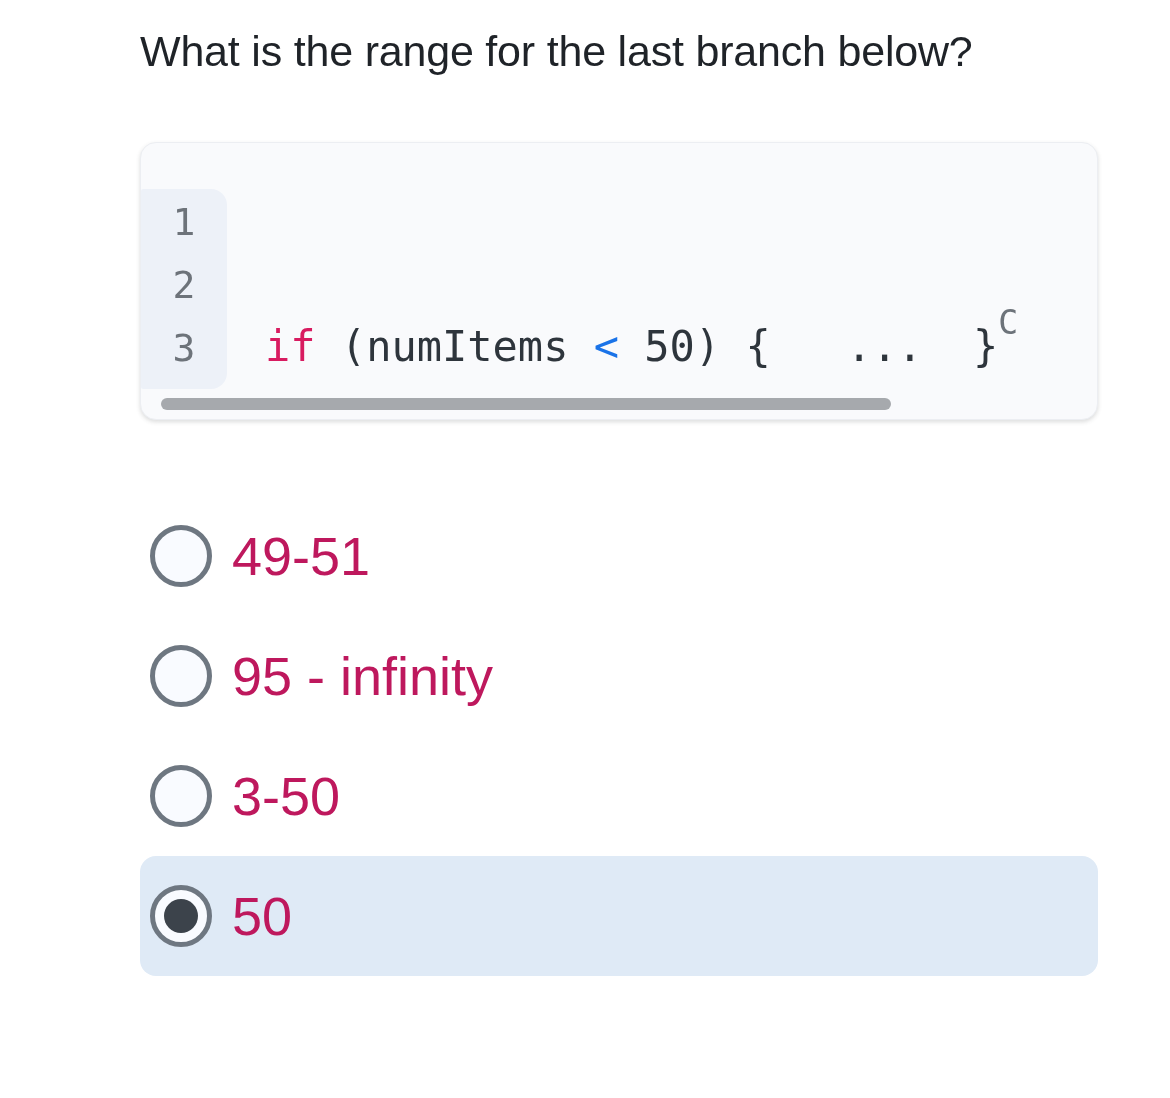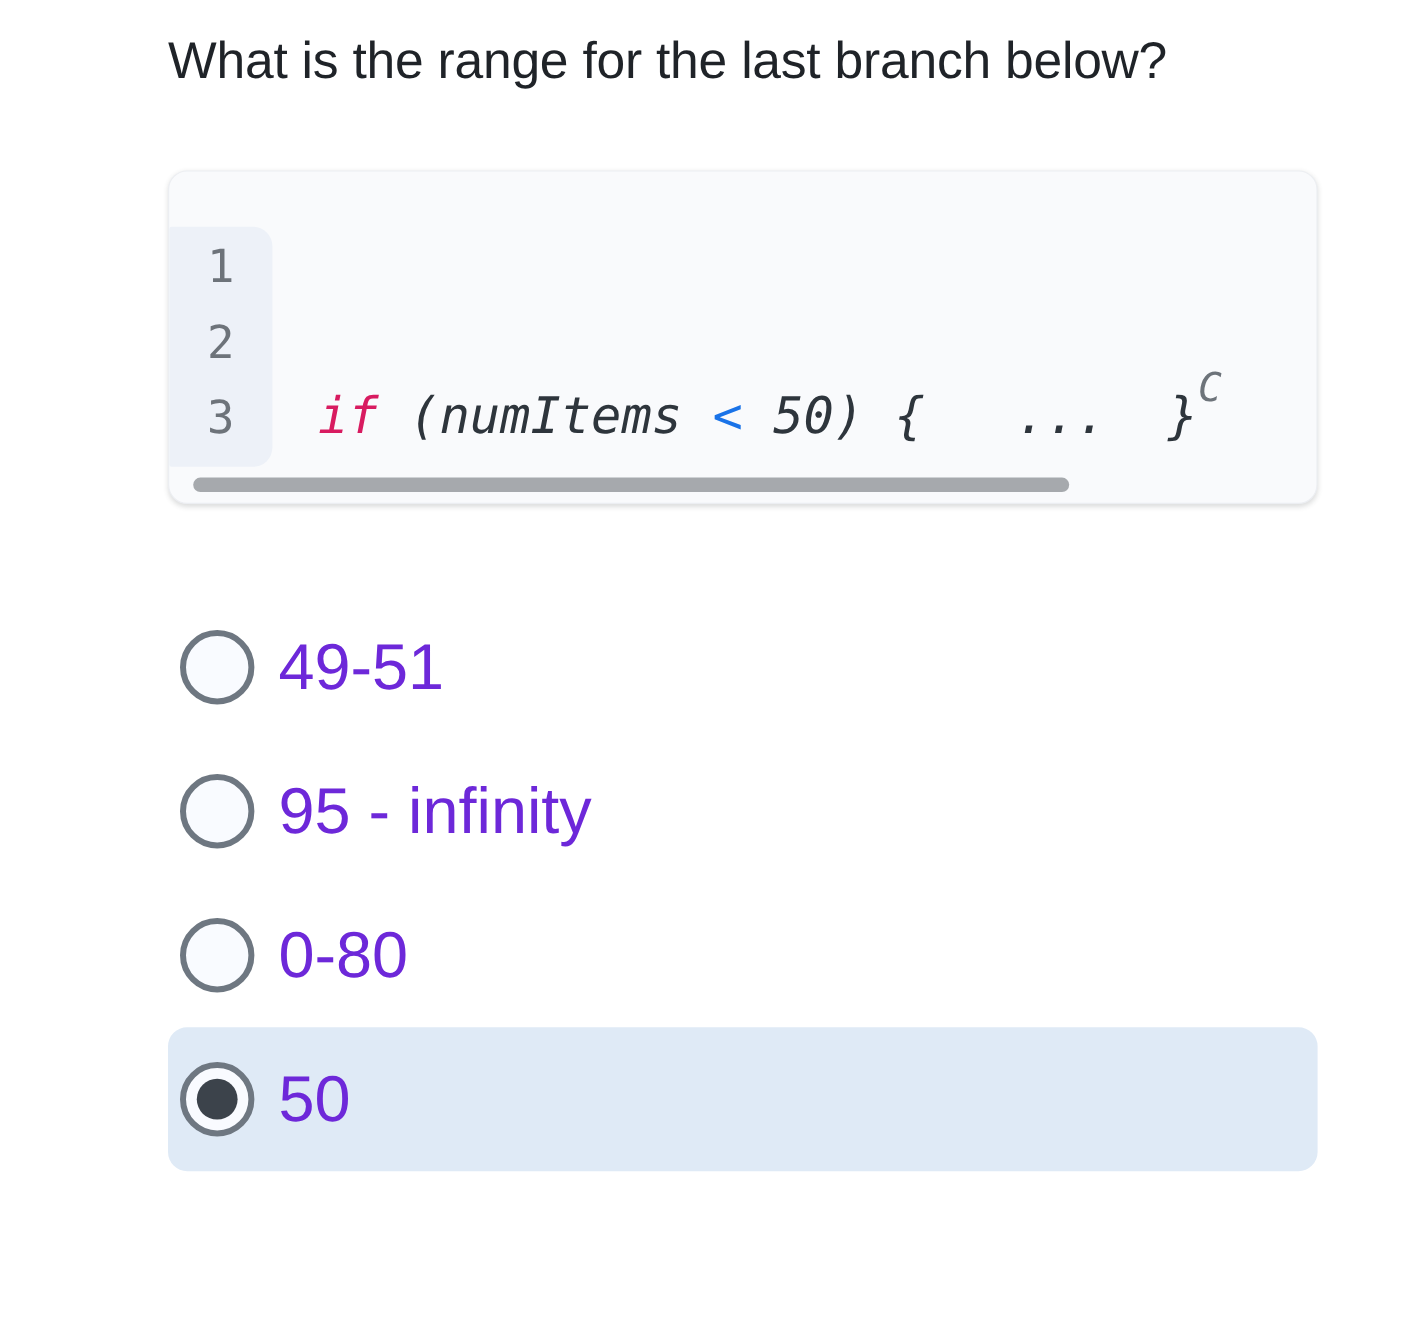--- a/index.html
+++ b/index.html
@@ -47,21 +47,21 @@
   }
   .code-lines {
     position: absolute;
     left: 124px; top: 46px;
     font-family: "DejaVu Sans Mono", monospace;
     font-size: 42px;
     line-height: 63px;
     white-space: pre;
     color: #2e353c;
   }
-  .code-line { height: 63px; font-style: italic; }
+  .code-line { height: 63px; }
   .tk-kw { color: #d81b60; }
   .tk-op { color: #1a73e8; }
   .tk-pl { color: #2e353c; }
   .sup-c {
     display: inline-block;
     transform: translateY(-27px);
     font-size: 33px;
     color: #6d737a;
   }
   .scroll-thumb {
@@ -93,21 +93,21 @@
   }
   .radio-dot {
     width: 34px; height: 34px;
     border-radius: 50%;
     background: #3c434b;
   }
   .option-row:not(.selected) .radio-dot { display: none; }
   .option-label {
     margin-left: 20px;
     font-size: 54px;
-    color: #6d28d9;
+    color: #be185d;
   }
 </style>
 </head>
 <body>
 
 <div class="page">
 
   <h1 class="question-title">What is the range for the last branch below?</h1>
 
   <div class="code-card">
@@ -133,21 +133,21 @@
       <span class="option-label">49-51</span>
     </div>
 
     <div class="option-row">
       <span class="radio"></span>
       <span class="option-label">95 - infinity</span>
     </div>
 
     <div class="option-row">
       <span class="radio"></span>
-      <span class="option-label">0-80</span>
+      <span class="option-label">3-50</span>
     </div>
 
     <div class="option-row selected">
       <span class="radio">
           <span class="radio-dot"></span>
         </span>
       <span class="option-label">50</span>
     </div>
 
   </div>

